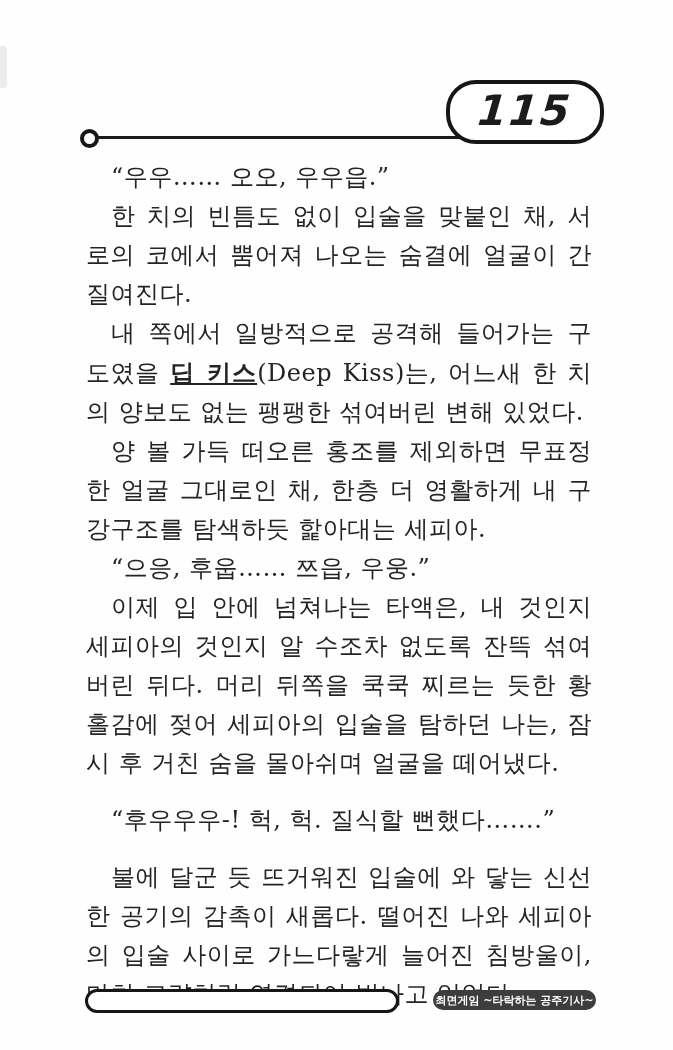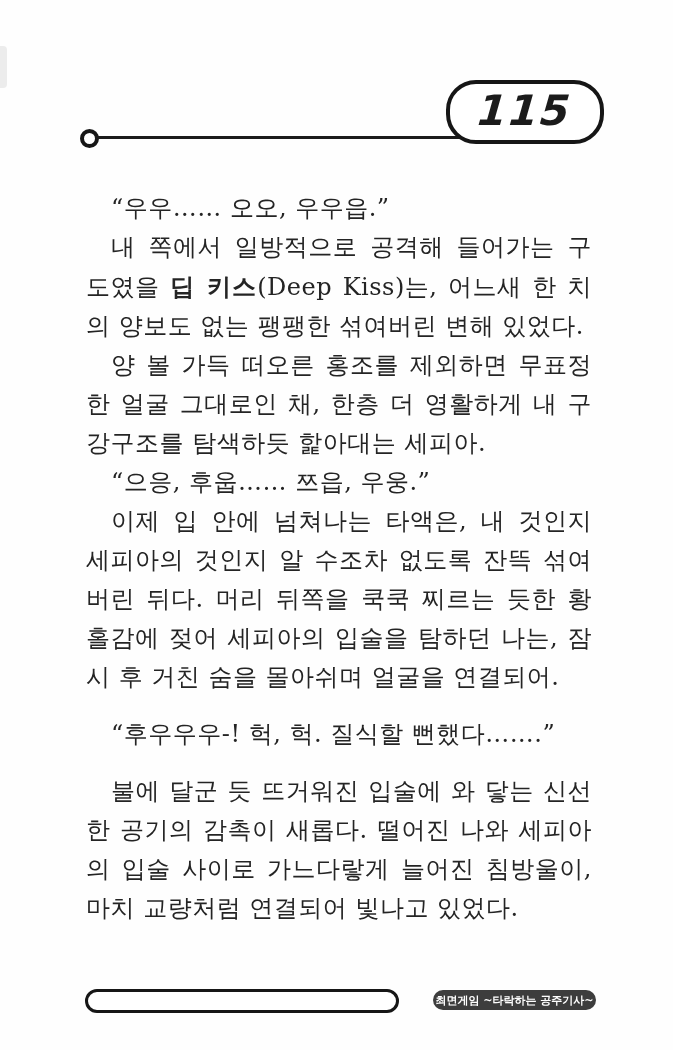--- a/index.html
+++ b/index.html
@@ -62,25 +62,24 @@
   
   .text-block {
     position: absolute;
     left: 86px; top: 158px;
     width: 506px;
     font-size: 24px;
     line-height: 39px;
     text-align: justify;
     word-break: break-all;
     letter-spacing: 0.5px;
-    margin-top: 31px;
   }
   .para { margin: 0; text-indent: 25px; }
   .para.spaced { margin: 18px 0; }
-  .seg-bold { font-weight: 700; letter-spacing: 1px; }
+  .seg-bold { font-weight: 700; letter-spacing: 1px; text-decoration: underline; }
   
   .footer-pill {
     position: absolute;
     left: 85px; top: 989px;
     width: 308px; height: 18px;
     border: 3px solid #161616;
     border-radius: 12px;
     background: #ffffff;
   }
   .footer-badge {
@@ -107,24 +106,25 @@
   <div class="artifact"></div>
 
   <div class="ring"></div>
   <div class="rule"></div>
   <div class="page-pill">
     <span class="page-number">115</span>
   </div>
 
   <div class="text-block">
       <p class="para"><span>“우우…… 오오, 우우읍.”</span></p>
+      <p class="para"><span>한 치의 빈틈도 없이 입술을 맞붙인 채, 서로의 코에서 뿜어져 나오는 숨결에 얼굴이 간질여진다.</span></p>
       <p class="para"><span>내 쪽에서 일방적으로 공격해 들어가는 구도였을 </span><span class="seg-bold">딥 키스</span><span>(Deep Kiss)는, 어느새 한 치의 양보도 없는 팽팽한 섞여버린 변해 있었다.</span></p>
       <p class="para"><span>양 볼 가득 떠오른 홍조를 제외하면 무표정한 얼굴 그대로인 채, 한층 더 영활하게 내 구강구조를 탐색하듯 핥아대는 세피아.</span></p>
       <p class="para"><span>“으응, 후웁…… 쯔읍, 우웅.”</span></p>
-      <p class="para"><span>이제 입 안에 넘쳐나는 타액은, 내 것인지 세피아의 것인지 알 수조차 없도록 잔뜩 섞여버린 뒤다. 머리 뒤쪽을 쿡쿡 찌르는 듯한 황홀감에 젖어 세피아의 입술을 탐하던 나는, 잠시 후 거친 숨을 몰아쉬며 얼굴을 연결되어.</span></p>
+      <p class="para"><span>이제 입 안에 넘쳐나는 타액은, 내 것인지 세피아의 것인지 알 수조차 없도록 잔뜩 섞여버린 뒤다. 머리 뒤쪽을 쿡쿡 찌르는 듯한 황홀감에 젖어 세피아의 입술을 탐하던 나는, 잠시 후 거친 숨을 몰아쉬며 얼굴을 떼어냈다.</span></p>
       <p class="para spaced"><span>“후우우우-! 헉, 헉. 질식할 뻔했다…….”</span></p>
       <p class="para"><span>불에 달군 듯 뜨거워진 입술에 와 닿는 신선한 공기의 감촉이 새롭다. 떨어진 나와 세피아의 입술 사이로 가느다랗게 늘어진 침방울이, 마치 교량처럼 연결되어 빛나고 있었다.</span></p>
     </div>
 
   <div class="footer-pill"></div>
   <div class="footer-badge">
     <span>최면게임 ~타락하는 공주기사~</span>
   </div>
 
 </div>

